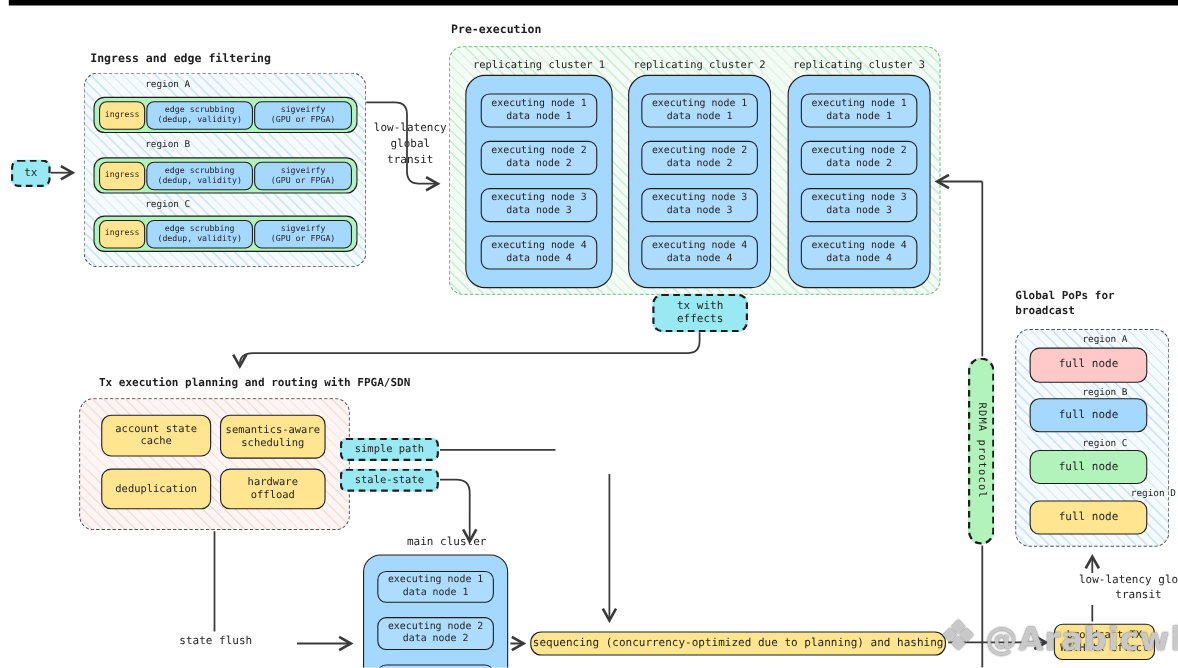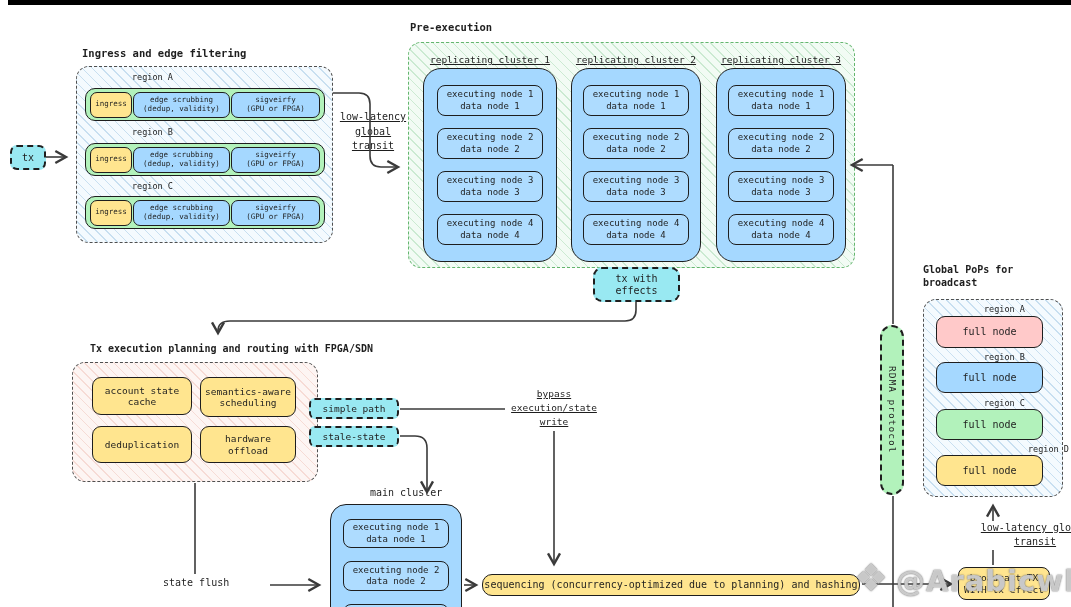--- a/index.html
+++ b/index.html
@@ -2,21 +2,21 @@
 <html><head>
 <meta charset="utf-8">
 <style>
   html,body{margin:0;padding:0;background:#ffffff;}
   .canvas{position:relative;width:1071px;height:607px;overflow:hidden;background:#ffffff;
           font-family:"DejaVu Sans Mono","Liberation Mono",monospace;color:#1e1e1e;}
   .topbar{position:absolute;left:8px;top:0;width:1063px;height:5px;background:#000;}
   .lbl{position:absolute;white-space:pre-line;line-height:1.25;}
   .title{font-weight:bold;font-size:10.5px;}
   .small{font-size:8.5px;margin-left:44px;}
-  .center{text-align:center;text-decoration:underline;}
+  .center{text-align:center;}
   .container{position:absolute;border:1.6px dashed #4f4f4f;border-radius:13px;box-sizing:border-box;z-index:1;}
   .hatch-blue{background-color:#f4fafe;background-image:repeating-linear-gradient(45deg,rgba(100,160,210,0.30) 0 1px,transparent 1px 7px);}
   .hatch-green{background-color:#f2fbf4;background-image:repeating-linear-gradient(45deg,rgba(100,190,120,0.28) 0 1px,transparent 1px 7px);}
   .hatch-pink{background-color:#fdf5f3;background-image:repeating-linear-gradient(45deg,rgba(225,140,125,0.25) 0 1px,transparent 1px 7px);}
   .green-border{border-color:#63b56d;}
   .box{position:absolute;box-sizing:border-box;border:1.8px solid #1e1e1e;border-radius:9px;
        display:flex;align-items:center;justify-content:center;text-align:center;
        white-space:pre-line;line-height:1.2;z-index:2;}
   .dashedbox{border:2px dashed #1e1e1e;}
   .cyan{background:#99e9f2;}
@@ -128,23 +128,20 @@
 cache</div>
   <div class="box yellow" style="left:200px;top:377px;width:96px;height:40px;font-size:9.5px;">semantics-aware
 scheduling</div>
   <div class="box yellow" style="left:92px;top:426px;width:100px;height:37px;font-size:9.5px;">deduplication</div>
   <div class="box yellow" style="left:200px;top:426px;width:96px;height:37px;font-size:9.5px;">hardware
 offload</div>
 
   <div class="box cyan dashedbox" style="left:309px;top:398px;width:90px;height:21px;font-size:9.5px;border-radius:6px;">simple path</div>
   <div class="box cyan dashedbox" style="left:309px;top:426px;width:90px;height:21px;font-size:9.5px;border-radius:6px;">stale-state</div>
 
-  <div class="lbl center" style="left:505px;top:387px;width:98px;font-size:9.5px;line-height:1.45;">bypass
-execution/state
-write</div>
 
   <div class="lbl" style="left:336px;top:487px;font-size:10px;padding-left:34px;">main cluster</div>
   <div class="box blue cluster" style="left:330px;top:504px;width:132px;height:130px;padding-top:14px;gap:13px;border-radius:16px;">
     <div class="node" style="height:32px;">executing node 1
 data node 1</div>
     <div class="node" style="height:32px;">executing node 2
 data node 2</div>
     <div class="node" style="height:32px;"></div>
   </div>
 

